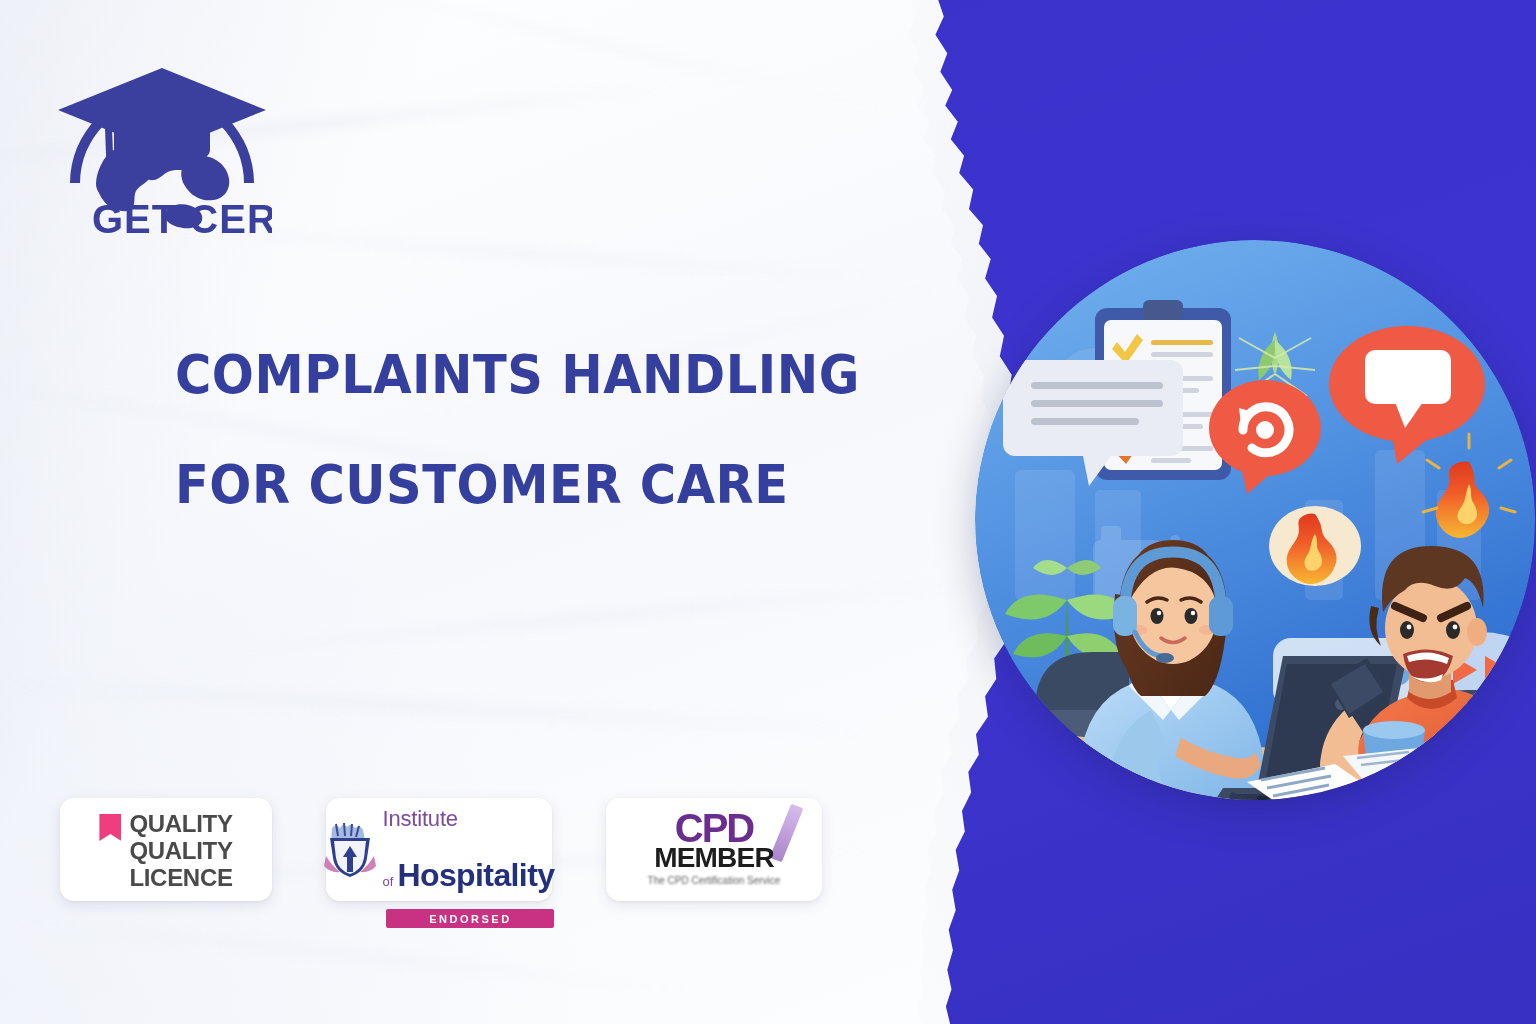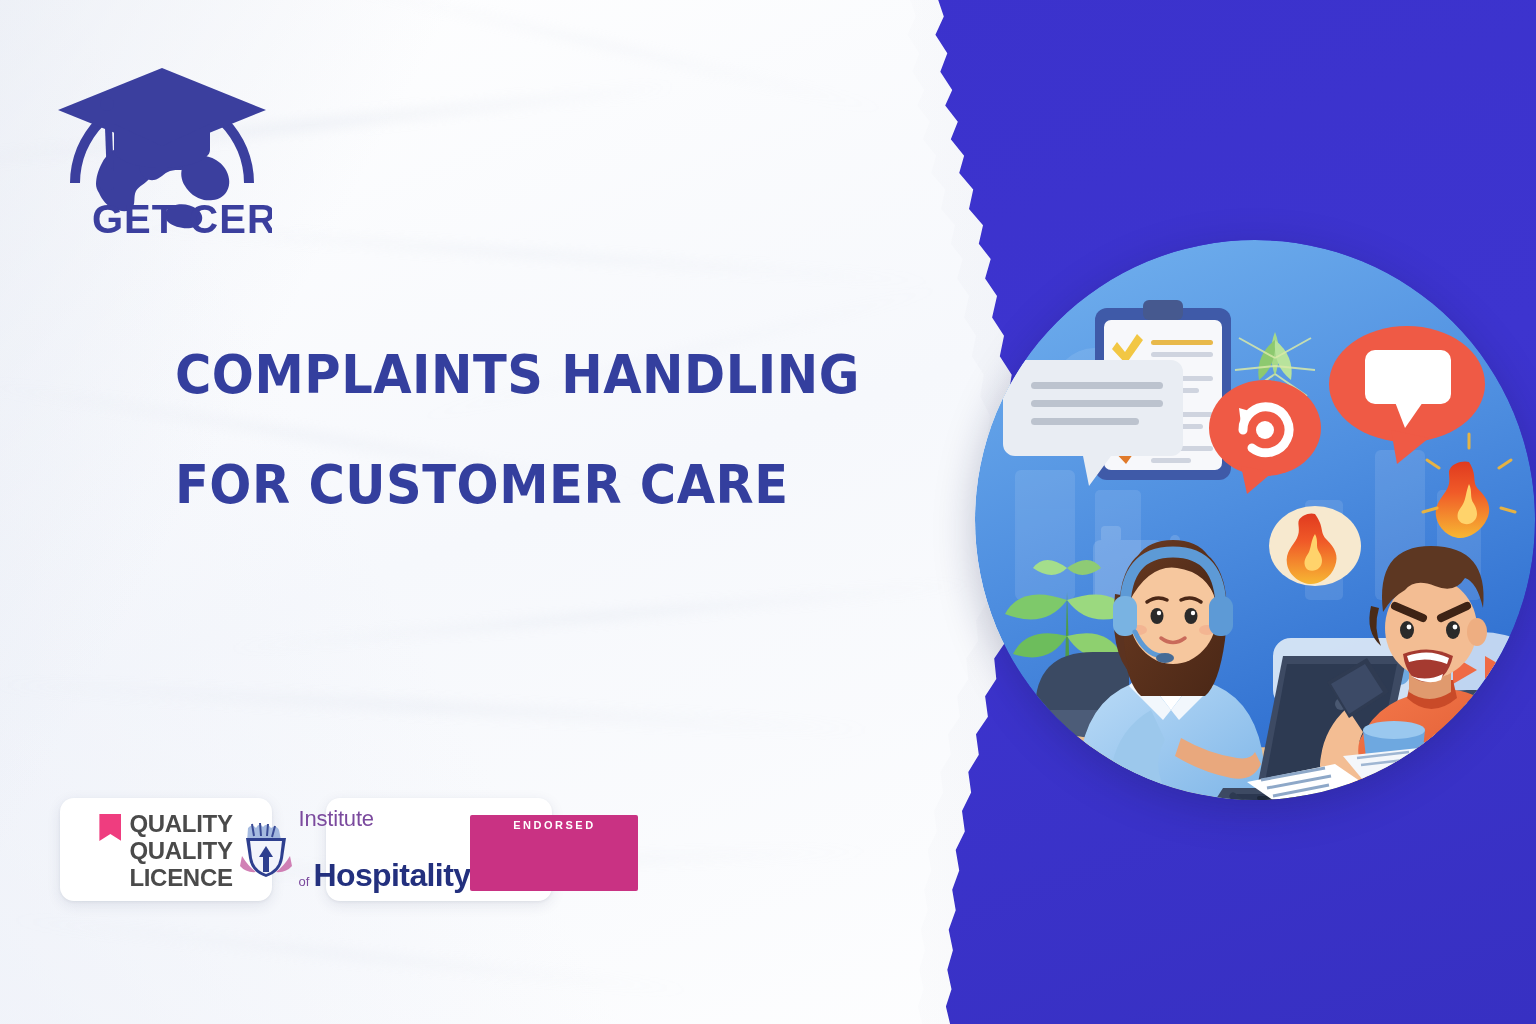--- a/index.html
+++ b/index.html
@@ -122,26 +122,26 @@
 
   
   .ioh-top{display:flex;align-items:center;gap:7px;}
   .ioh-crest{width:52px;height:56px;flex:0 0 auto;}
   .ioh-words{line-height:1;}
   .ioh-inst{color:#7b4a9e;font-size:22px;font-weight:400;letter-spacing:-.2px;}
   .ioh-row2{display:flex;align-items:baseline;gap:4px;margin-top:29px;}
   .ioh-of{color:#7b4a9e;font-size:13px;font-weight:400;}
   .ioh-hosp{color:#23307e;font-size:32px;font-weight:700;letter-spacing:-.6px;}
   .ioh-endorsed{
-    margin-top:7px;background:#c93283;border-radius:2px;
+    margin-top:18px;background:#c93283;border-radius:2px;
     text-align:center;color:#ffffff;font-size:11px;font-weight:700;
     letter-spacing:2.5px;padding:4px 0 3px;width:168px;margin-left:auto;margin-right:0;
     filter:blur(.25px);
   }
-  .ioh-inner{display:flex;flex-direction:row;}
+  .ioh-inner{display:flex;flex-direction:column;}
 
   
   .cpd-inner{position:relative;text-align:center;line-height:1;}
   .cpd-slash{position:absolute;right:6px;top:-4px;width:13px;height:58px;
     background:linear-gradient(180deg,#c9a5e6,#8e5bb8);transform:rotate(22deg);opacity:.75;border-radius:2px;}
   .cpd-title{color:#6b2d8e;font-size:40px;font-weight:700;letter-spacing:-2px;
     filter:blur(.5px);position:relative;}
   .cpd-member{color:#1d1d1d;font-size:28px;font-weight:700;letter-spacing:-.8px;
     margin-top:-4px;filter:blur(.4px);position:relative;}
   .cpd-sub{color:#5c5c5c;font-size:10px;margin-top:3px;line-height:1.15;
@@ -237,20 +237,28 @@
             <div class="ioh-row2">
               <span class="ioh-of">of</span>
               <span class="ioh-hosp">Hospitality</span>
             </div>
           </div>
         </div>
         <div class="ioh-endorsed">ENDORSED</div>
       </div>
     </div>
 
+    <div class="badge badge-cpd">
+      <div class="cpd-inner">
+        <div class="cpd-slash"></div>
+        <div class="cpd-title">CPD</div>
+        <div class="cpd-member">MEMBER</div>
+        <div class="cpd-sub">The CPD Certification Service</div>
+      </div>
+    </div>
 
   </div>
 
   <div class="illus">
     <svg viewBox="0 0 560 560" xmlns="http://www.w3.org/2000/svg" aria-hidden="true">
       <defs>
         <linearGradient id="bgSky" x1="0" y1="0" x2="0.4" y2="1">
           <stop offset="0%" stop-color="#74b3ef"></stop>
           <stop offset="55%" stop-color="#4f8fe0"></stop>
           <stop offset="100%" stop-color="#2f6fd0"></stop>

